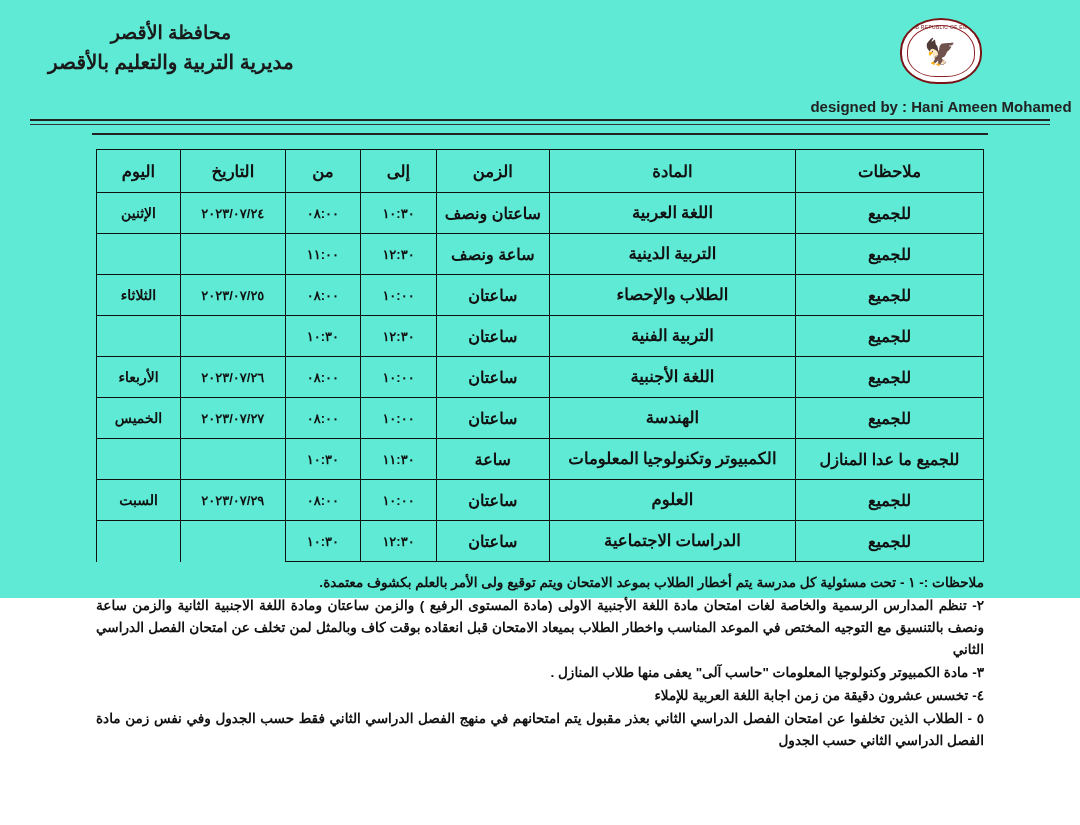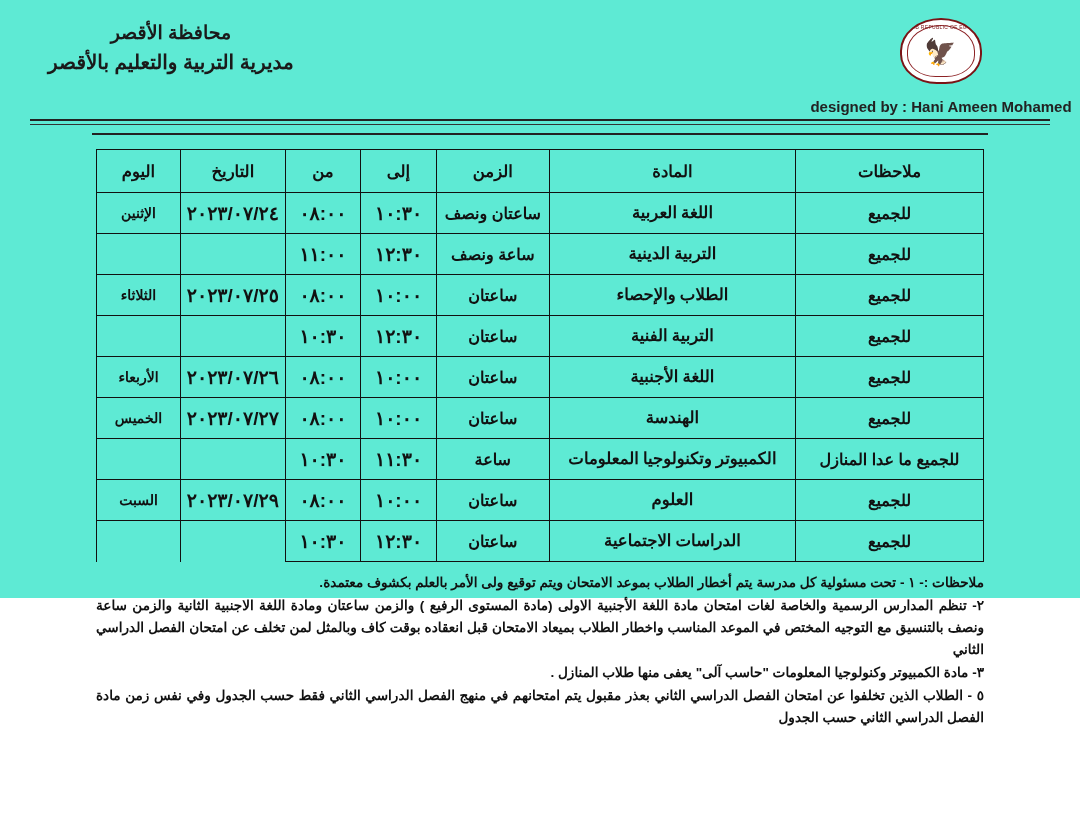--- a/index.html
+++ b/index.html
@@ -139,21 +139,21 @@
     height:36px;
     font-size:16.5px;
   }
   .col-notes{width:22%;}
   .col-subject{width:29%;}
   .col-dur{width:13%;}
   .col-to{width:8.5%;}
   .col-from{width:8.5%;}
   .col-date{width:12%;}
   .col-day{width:9.5%;}
-  td.num{font-size:19px;letter-spacing:.5px;}
+  td.num{font-size:13px;letter-spacing:.5px;}
   td.subject{font-size:16.5px;font-family:Liberation Serif, serif;}
   td.day{font-size:14px;}
   td.blank{border-top:none;border-bottom:none;}
 
   
   .notes{
     padding:10px 96px 0 96px;
     font-size:13.6px;
     line-height:1.62;
     font-weight:bold;
@@ -288,16 +288,17 @@
             <td class="col-day day blank"></td>
           </tr>
         </tbody>
     </table>
   </div>
 
   <div class="notes" id="footnotes">
       <div class="n n-first">ملاحظات :- ١ -  تحت مسئولية كل مدرسة يتم أخطار الطلاب بموعد الامتحان ويتم توقيع ولى الأمر بالعلم بكشوف معتمدة.</div>
       <div class="n">٢- تنظم المدارس الرسمية والخاصة لغات امتحان مادة اللغة الأجنبية الاولى (مادة المستوى الرفيع ) والزمن ساعتان ومادة اللغة الاجنبية الثانية والزمن ساعة ونصف بالتنسيق مع التوجيه المختص في الموعد المناسب واخطار الطلاب  بميعاد الامتحان قبل انعقاده بوقت كاف وبالمثل لمن تخلف عن امتحان الفصل الدراسي الثاني</div>
       <div class="n">٣- مادة الكمبيوتر وكنولوجيا المعلومات "حاسب آلى" يعفى منها طلاب المنازل .</div>
+      <div class="n">٤- تخسس عشرون دقيقة من زمن اجابة اللغة العربية للإملاء</div>
       <div class="n">٥ - الطلاب الذين تخلفوا عن امتحان الفصل الدراسي الثاني بعذر مقبول يتم امتحانهم في منهج الفصل الدراسي الثاني فقط حسب الجدول وفي نفس زمن مادة الفصل الدراسي الثاني حسب الجدول</div>
     </div>
 
 </div>
 
 </body></html>

